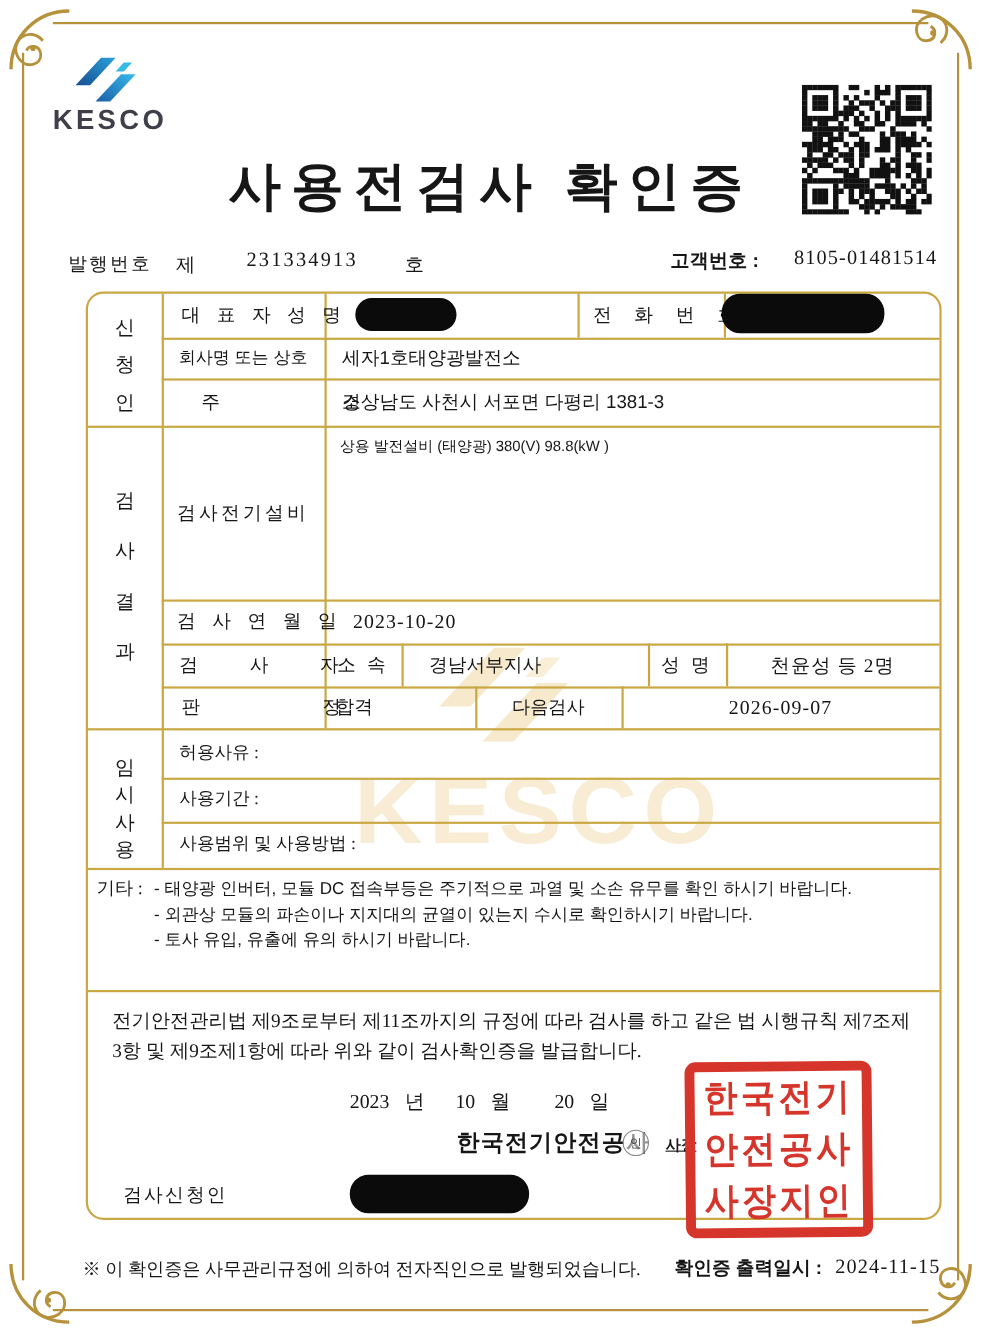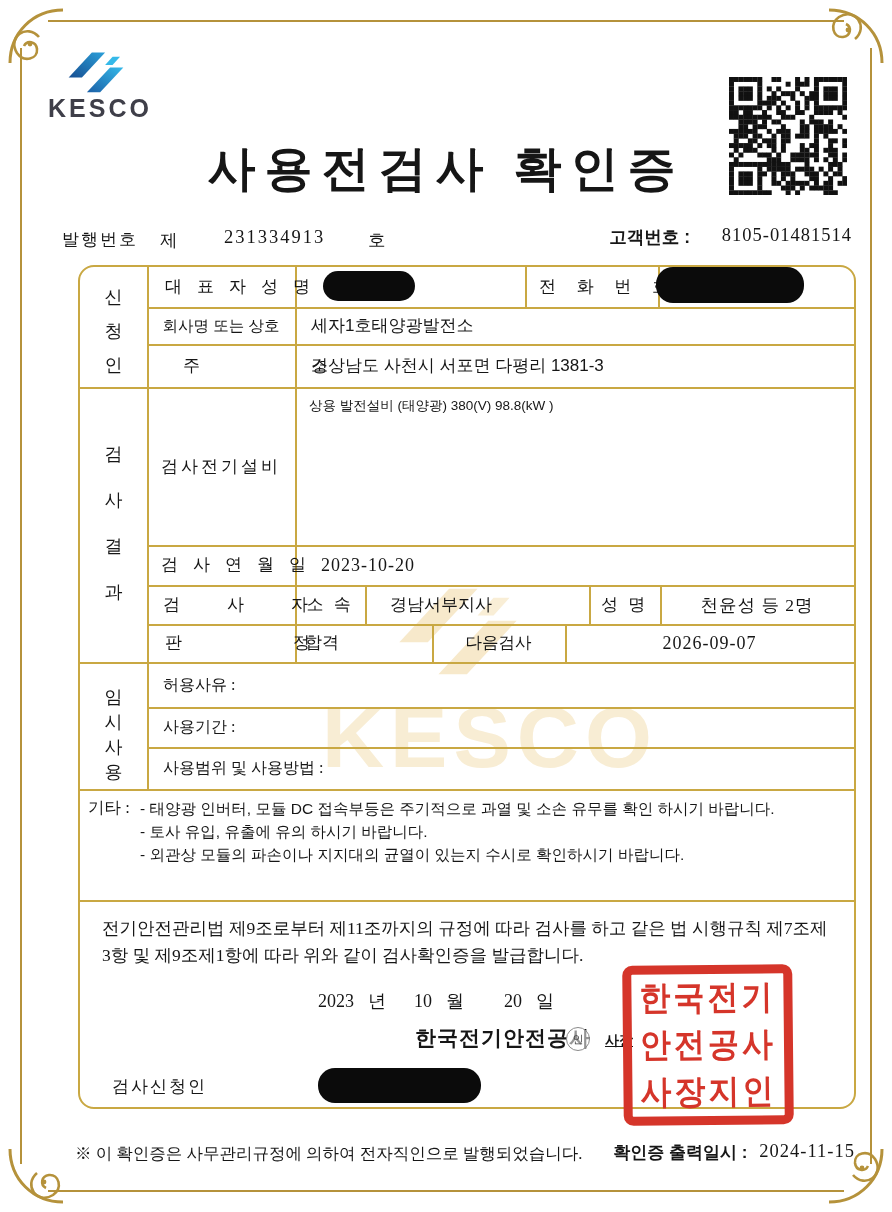--- a/index.html
+++ b/index.html
@@ -510,22 +510,22 @@
     <div class="cell sans cent" style="left:352px;top:357px;width:133px;height:38px;font-size:16.5px;">다음검사</div>
     <div class="cell cent" style="left:485px;top:357px;width:289px;height:38px;font-size:18px;letter-spacing:1px;">2026-09-07</div>
 
     <div class="cell" style="left:67px;top:395px;line-height:45px;padding-left:16px;font-size:16px;">허용사유 :</div>
     <div class="cell" style="left:67px;top:440px;line-height:40px;padding-left:16px;font-size:16px;">사용기간 :</div>
     <div class="cell" style="left:67px;top:480px;line-height:42px;padding-left:16px;font-size:16px;">사용범위 및 사용방법 :</div>
 
     <div class="cell" style="left:8px;top:530px;font-size:16.5px;">기타 :</div>
     <div class="cell sans" style="left:60px;top:530px;width:700px;font-size:15.5px;line-height:23px;">
       <div>- 태양광 인버터, 모듈 DC 접속부등은 주기적으로 과열 및 소손 유무를 확인 하시기 바랍니다.</div>
+      <div>- 외관상 모듈의 파손이나 지지대의 균열이 있는지 수시로 확인하시기 바랍니다.</div>
       <div>- 토사 유입, 유출에 유의 하시기 바랍니다.</div>
-      <div>- 외관상 모듈의 파손이나 지지대의 균열이 있는지 수시로 확인하시기 바랍니다.</div>
     </div>
 
     <div class="cell" style="left:22px;top:648px;width:730px;font-size:17.5px;line-height:1.55;">전기안전관리법 제9조로부터 제11조까지의 규정에 따라 검사를 하고 같은 법 시행규칙 제7조제3항 및 제9조제1항에 따라 위와 같이 검사확인증을 발급합니다.</div>
     <div class="cell" style="left:238px;top:722px;display:flex;gap:14px;font-size:18px;align-items:baseline;">
       <span>2023</span>
       <span>년</span>
       <span style="margin-left:14px;">10</span>
       <span>월</span>
       <span style="margin-left:26px;">20</span>
       <span>일</span>
@@ -542,18 +542,18 @@
   <div class="redact" style="left:318px;top:1068px;width:163px;height:35px;"></div>
 
   <div id="seal">
     <div class="sealrow">한국전기</div>
     <div class="sealrow">안전공사</div>
     <div class="sealrow">사장지인</div>
   </div>
   <div id="sealmark">인</div>
 
   <div class="abs note" style="left:75px;top:1143px;z-index:3;">※ 이 확인증은 사무관리규정에 의하여 전자직인으로 발행되었습니다.</div>
-  <div class="abs" style="right:37px;top:1141px;display:flex;gap:12px;align-items:flex-start;z-index:3;">
+  <div class="abs" style="right:37px;top:1141px;display:flex;gap:12px;align-items:center;z-index:3;">
     <span class="sans" style="font-size:17px;font-weight:bold;">확인증 출력일시 :</span>
     <span style="font-size:18.5px;letter-spacing:1px;">2024-11-15</span>
   </div>
 
 </div>
 
 </body></html>

